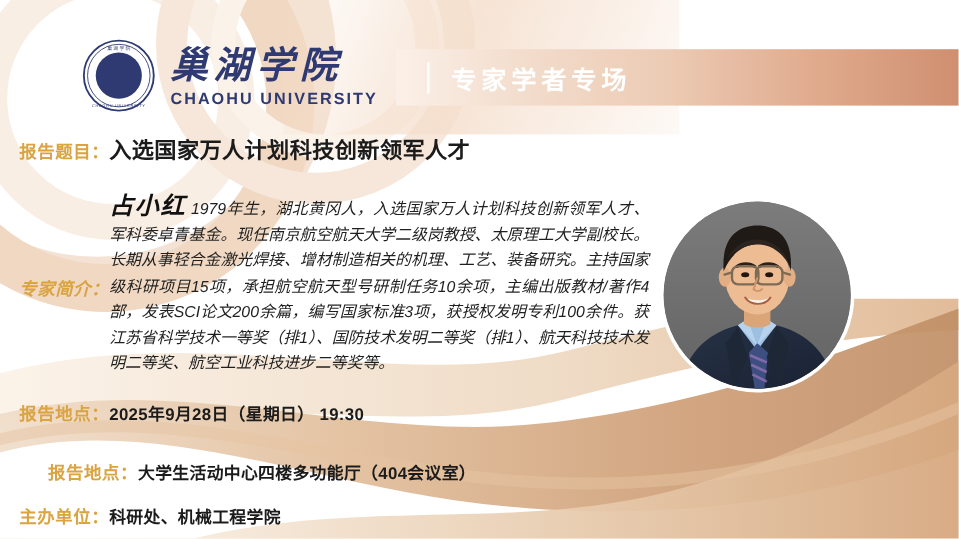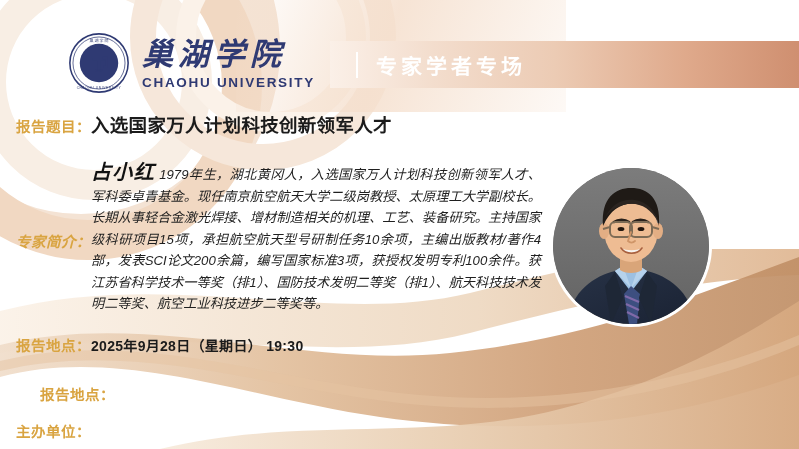--- a/index.html
+++ b/index.html
@@ -351,24 +351,26 @@
       </span>
     </div>
 
     <div class="row row-info row-time">
       <span class="label">报告地点：</span>
       <span class="value">2025年9月28日（星期日） 19:30</span>
     </div>
 
     <div class="row row-info row-place">
       <span class="label">报告地点：</span>
+      <span class="value">大学生活动中心四楼多功能厅（404会议室）</span>
     </div>
 
     <div class="row row-info row-host">
       <span class="label">主办单位：</span>
+      <span class="value">科研处、机械工程学院</span>
     </div>
   </div>
 
   <div class="portrait">
     <svg viewBox="0 0 156 156" width="156" height="156">
       <defs>
         <linearGradient id="bgph" x1="0" y1="0" x2="0" y2="1">
           <stop offset="0%" stop-color="#7c7c7c"></stop>
           <stop offset="100%" stop-color="#636363"></stop>
         </linearGradient>

